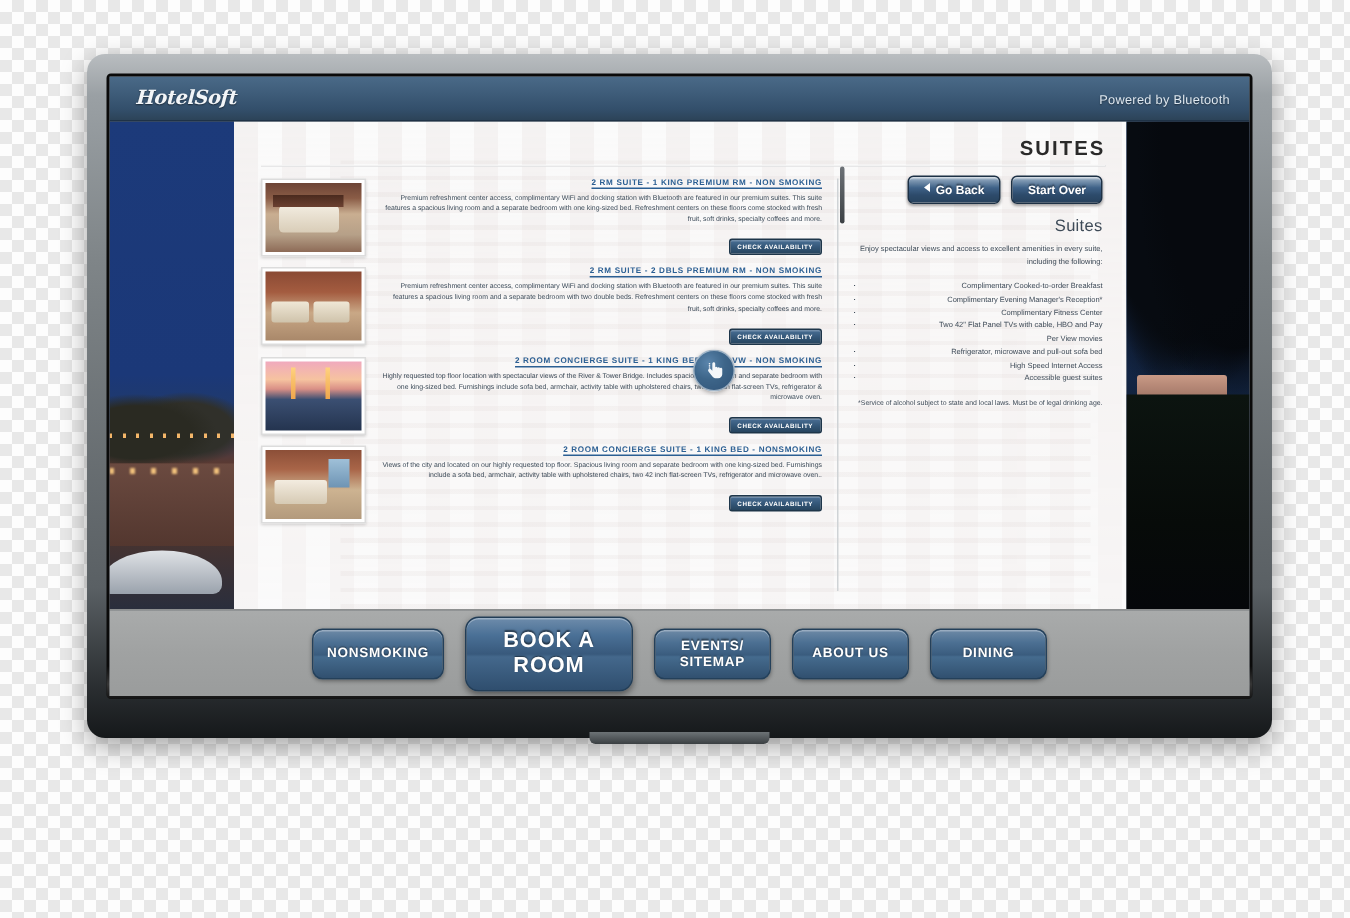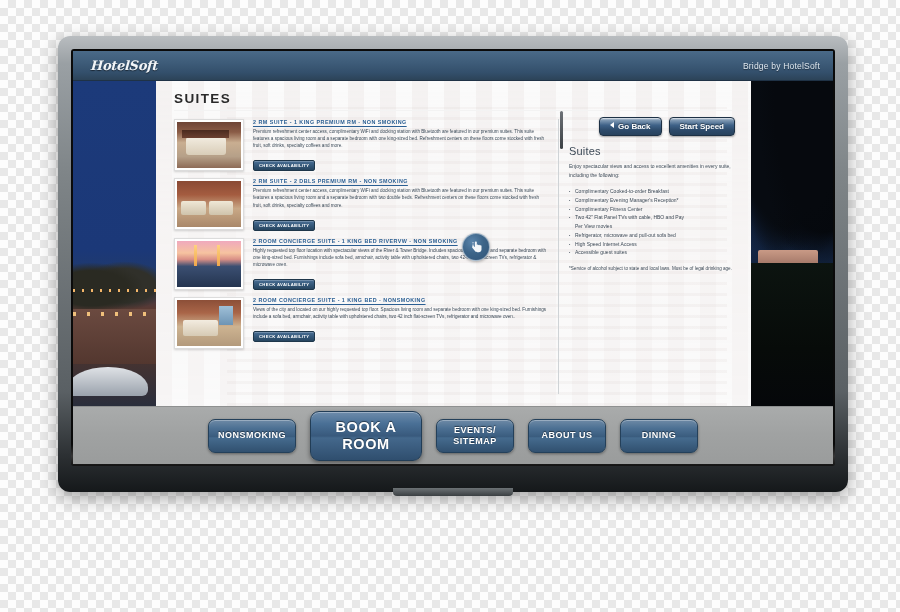--- a/index.html
+++ b/index.html
@@ -195,20 +195,21 @@
     pointer-events: none;
   }
 
   #content-scroll {
     position: relative;
     z-index: 2;
     height: 100%;
     padding: 10px 14px 6px 18px;
     display: flex;
     flex-direction: column;
+    text-align: right;
   }
 
   #page-title-row { flex: 0 0 auto; }
   #page-title {
     font-size: 13.5px;
     font-weight: bold;
     color: #2a2a2a;
     letter-spacing: 1.4px;
     font-family: "Liberation Sans", sans-serif;
     padding-bottom: 4px;
@@ -465,21 +466,21 @@
 
 <div id="backdrop"></div>
 
 <div id="monitor">
   <div id="monitor-inner">
 
     <div id="screen">
 
       <div id="app-header">
         <div id="brand-logo">HotelSoft</div>
-        <div id="powered-by">Bridge by HotelSoft</div>
+        <div id="powered-by">Powered by Bluetooth</div>
       </div>
 
       <div id="app-body">
 
         <div id="left-photo" class="side-photo">
           <div class="trees"></div>
           <div class="lights"></div>
           <div class="wall"></div>
           <div class="lamps"></div>
           <div class="boat"></div>
@@ -587,21 +588,21 @@
           <div class="house"></div>
           <div class="hill"></div>
         </div>
 
         <div id="top-actions">
           <div class="pill-btn">
             <span class="back-arrow"></span>
             <span>Go Back</span>
           </div>
           <div class="pill-btn">
-            <span>Start Speed</span>
+            <span>Start Over</span>
           </div>
         </div>
 
       </div>
 
       <div id="bottom-bar">
         <div class="nav-btn">NONSMOKING</div>
         <div class="nav-btn featured">BOOK A<br>ROOM</div>
         <div class="nav-btn">EVENTS/<br>SITEMAP</div>
         <div class="nav-btn">ABOUT US</div>

